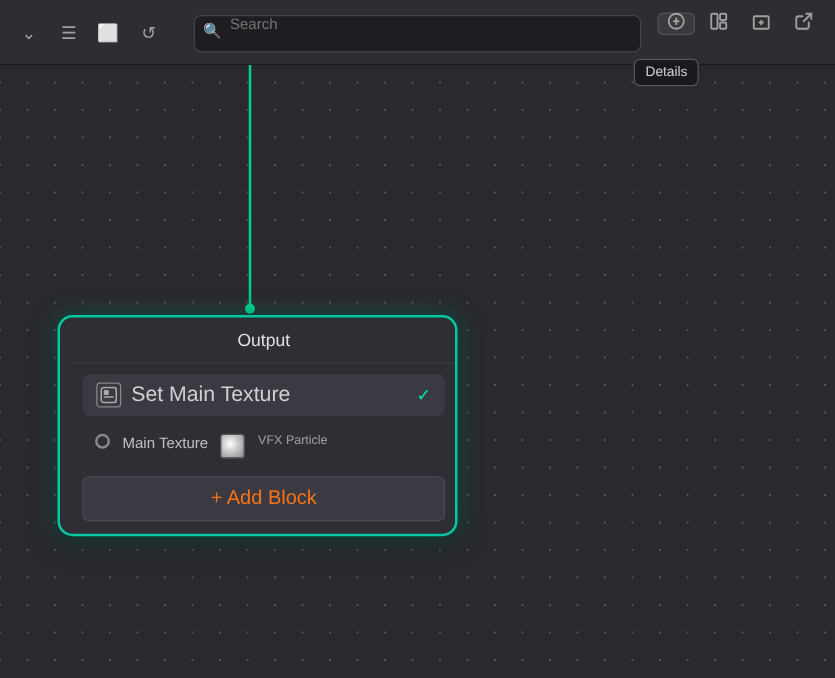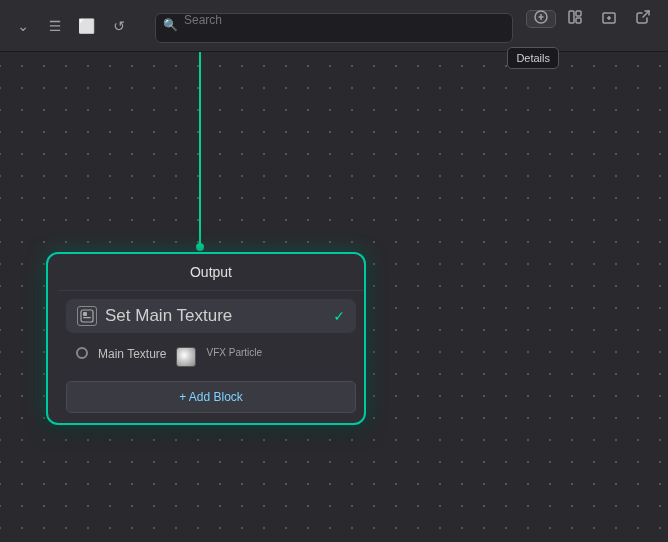--- a/index.html
+++ b/index.html
@@ -234,22 +234,22 @@
       color: #a0a0a0;
       font-size: 10px;
     }
 
     .add-block-btn {
       margin: 0 8px 10px 8px;
       background: #3a3a42;
       border: none;
       border-radius: 5px;
       padding: 8px;
-      color: #7dd3fc;
-      font-size: 12px;
+      color: #f97316;
+      font-size: 16px;
       cursor: pointer;
       width: calc(100% - 16px);
       text-align: center;
       border: 1px solid #4a4a52;
     }
   </style>
 </head>
 <body>
 
 <div class="dot-grid"></div>

